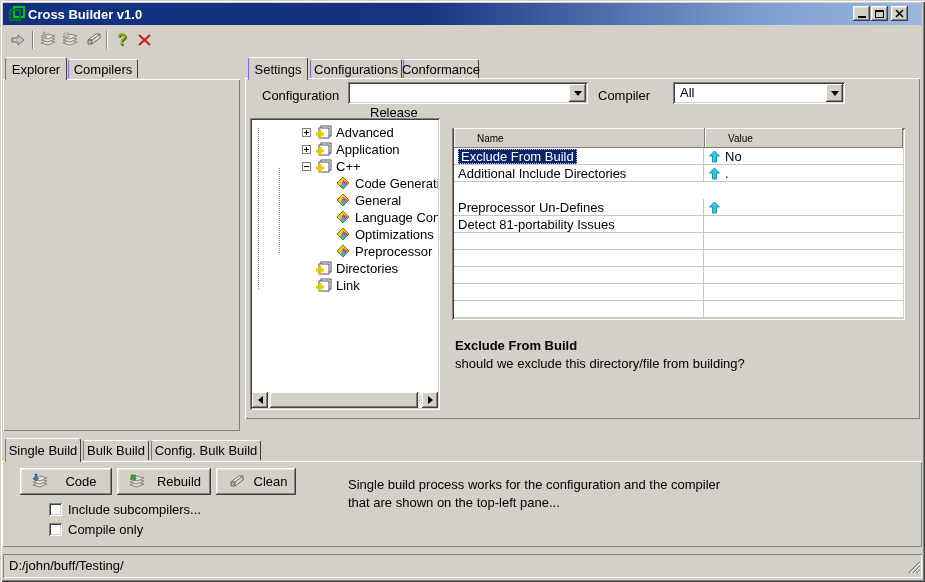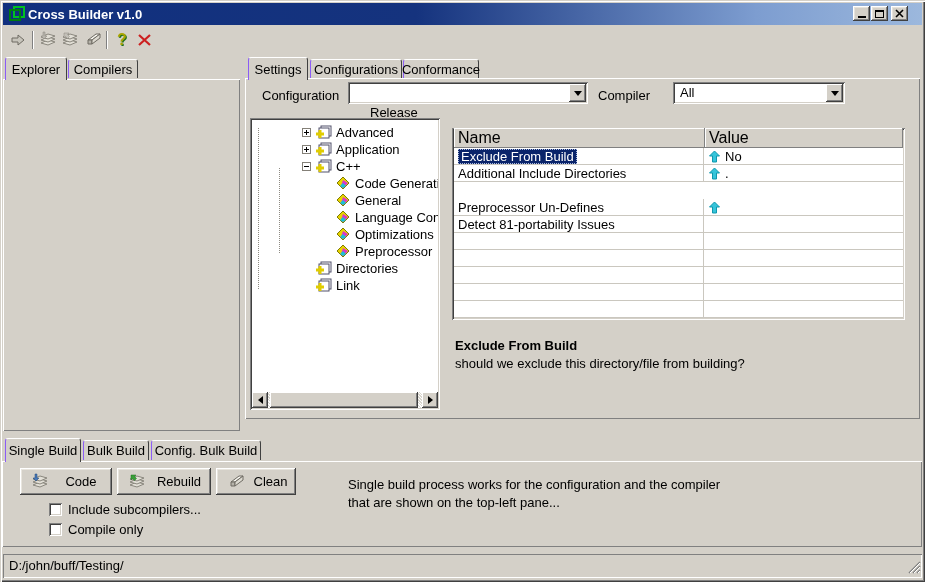--- a/index.html
+++ b/index.html
@@ -35,21 +35,21 @@
   .xrow{position:absolute;left:0;right:0;height:17px;margin-left:48px;}
   .lbl{position:absolute;top:0;line-height:17px;font-size:13px;white-space:nowrap;color:#000;}
   .tgl{position:absolute;top:4px;width:9px;height:9px;background:#fff;border:1px solid #848078;}
   .tgl i{position:absolute;left:1px;right:1px;top:3px;height:1px;background:#000;}
   .tgl.plus b{position:absolute;top:1px;bottom:1px;left:3px;width:1px;background:#000;}
   .gline{position:absolute;width:1px;background-image:repeating-linear-gradient(to bottom,#8e8b83 0 1px,transparent 1px 2px);}
   .sel-gray{background:#d0cdc5;outline:1px dotted #93908a;padding:0 2px;}
   .ticon{position:absolute;top:1px;}
   
   .hcell{position:absolute;top:0;height:20px;background:#d4d0c8;box-shadow:inset -1px -1px 0 #808080, inset 1px 1px 0 #fff;
-         display:flex;align-items:center;padding-left:4px;font-size:16px;}
+         display:flex;align-items:center;padding-left:23px;font-size:10px;}
   .grow{position:absolute;left:2px;right:2px;height:17px;display:flex;border-bottom:1px solid #cac7bf;background:#fff;}
   .gname{width:250px;border-right:1px solid #cac7bf;display:flex;align-items:center;padding-left:4px;font-size:13px;white-space:nowrap;overflow:hidden;}
   .gval{flex:1;display:flex;align-items:center;gap:5px;padding-left:5px;font-size:13px;white-space:nowrap;overflow:hidden;}
   .sel-navy{background:#0a246a;color:#fff;outline:1px dotted #aebde2;outline-offset:-1px;padding:0 3px;}
   
   .combo{position:absolute;background:#fff;box-shadow:inset 1px 1px 0 #808080, inset -1px -1px 0 #fff, inset 2px 2px 0 #404040, inset -2px -2px 0 #d4d0c8;}
   .combo .val{position:absolute;top:3px;line-height:16px;font-size:13px;}
   .combo .drop{position:absolute;right:2px;top:2px;bottom:2px;width:17px;background:#d4d0c8;
       box-shadow:inset -1px -1px 0 #404040, inset 1px 1px 0 #fff, inset -2px -2px 0 #808080;display:flex;align-items:center;justify-content:center;}
   .push{position:absolute;background:#d4d0c8;box-shadow:inset -1px -1px 0 #404040, inset 1px 1px 0 #fff, inset -2px -2px 0 #808080, inset 2px 2px 0 #e8e5de;

